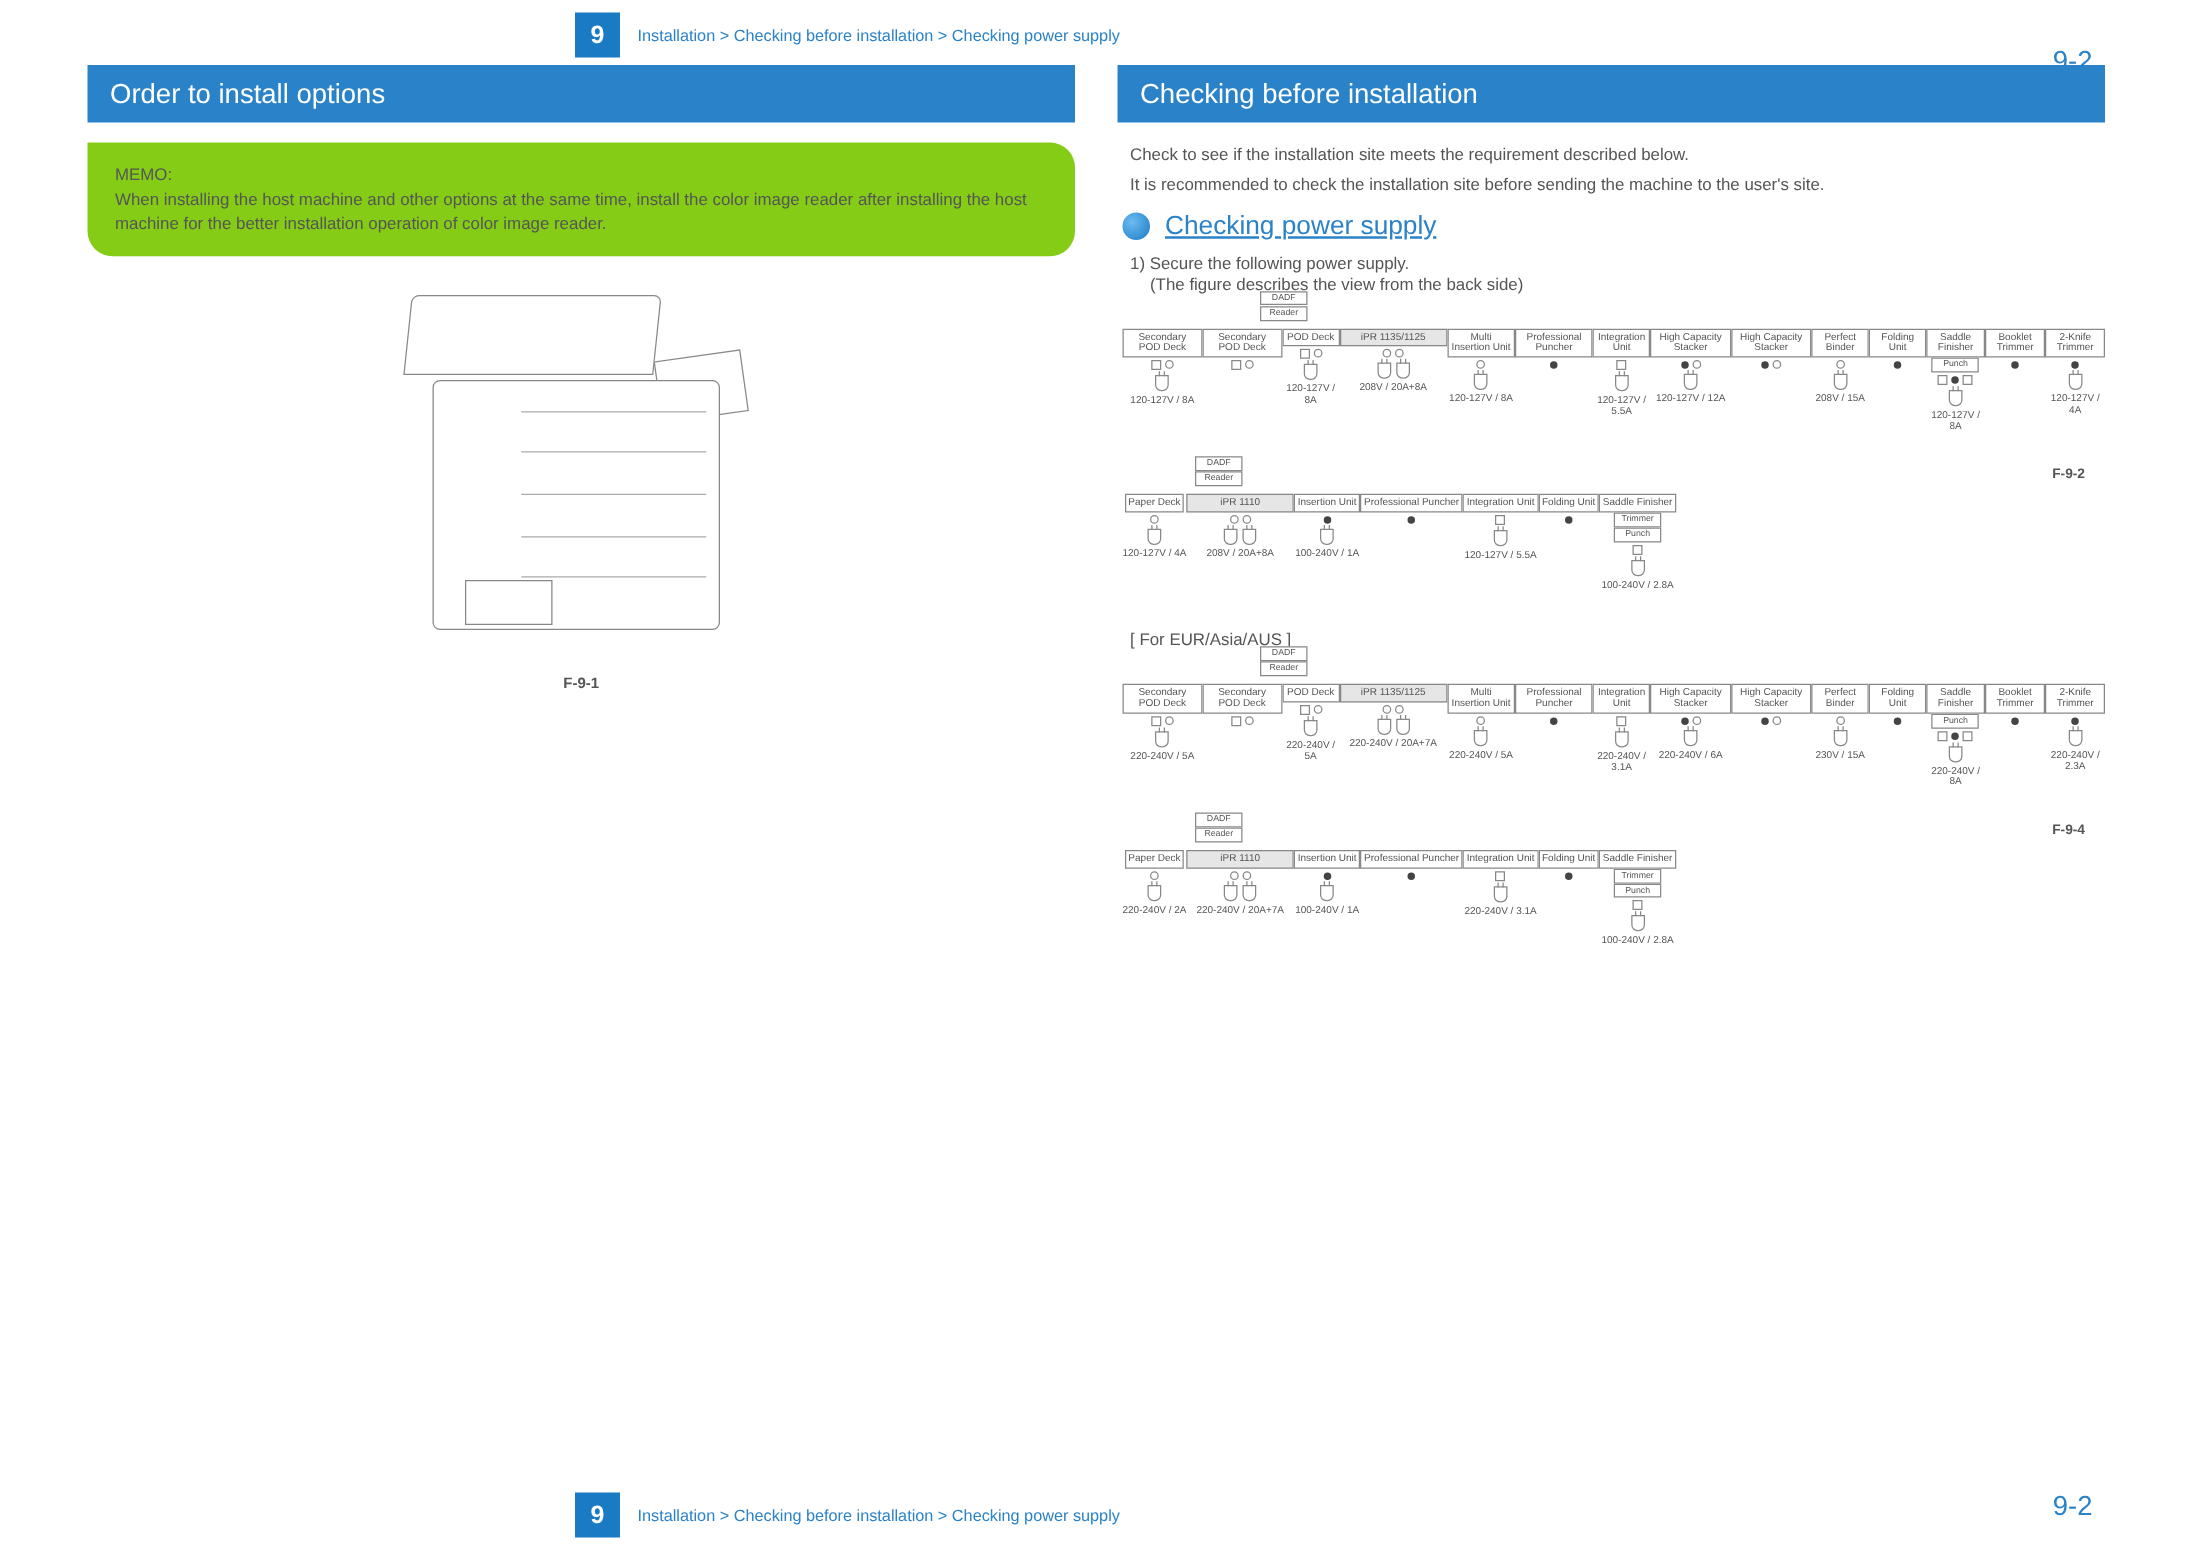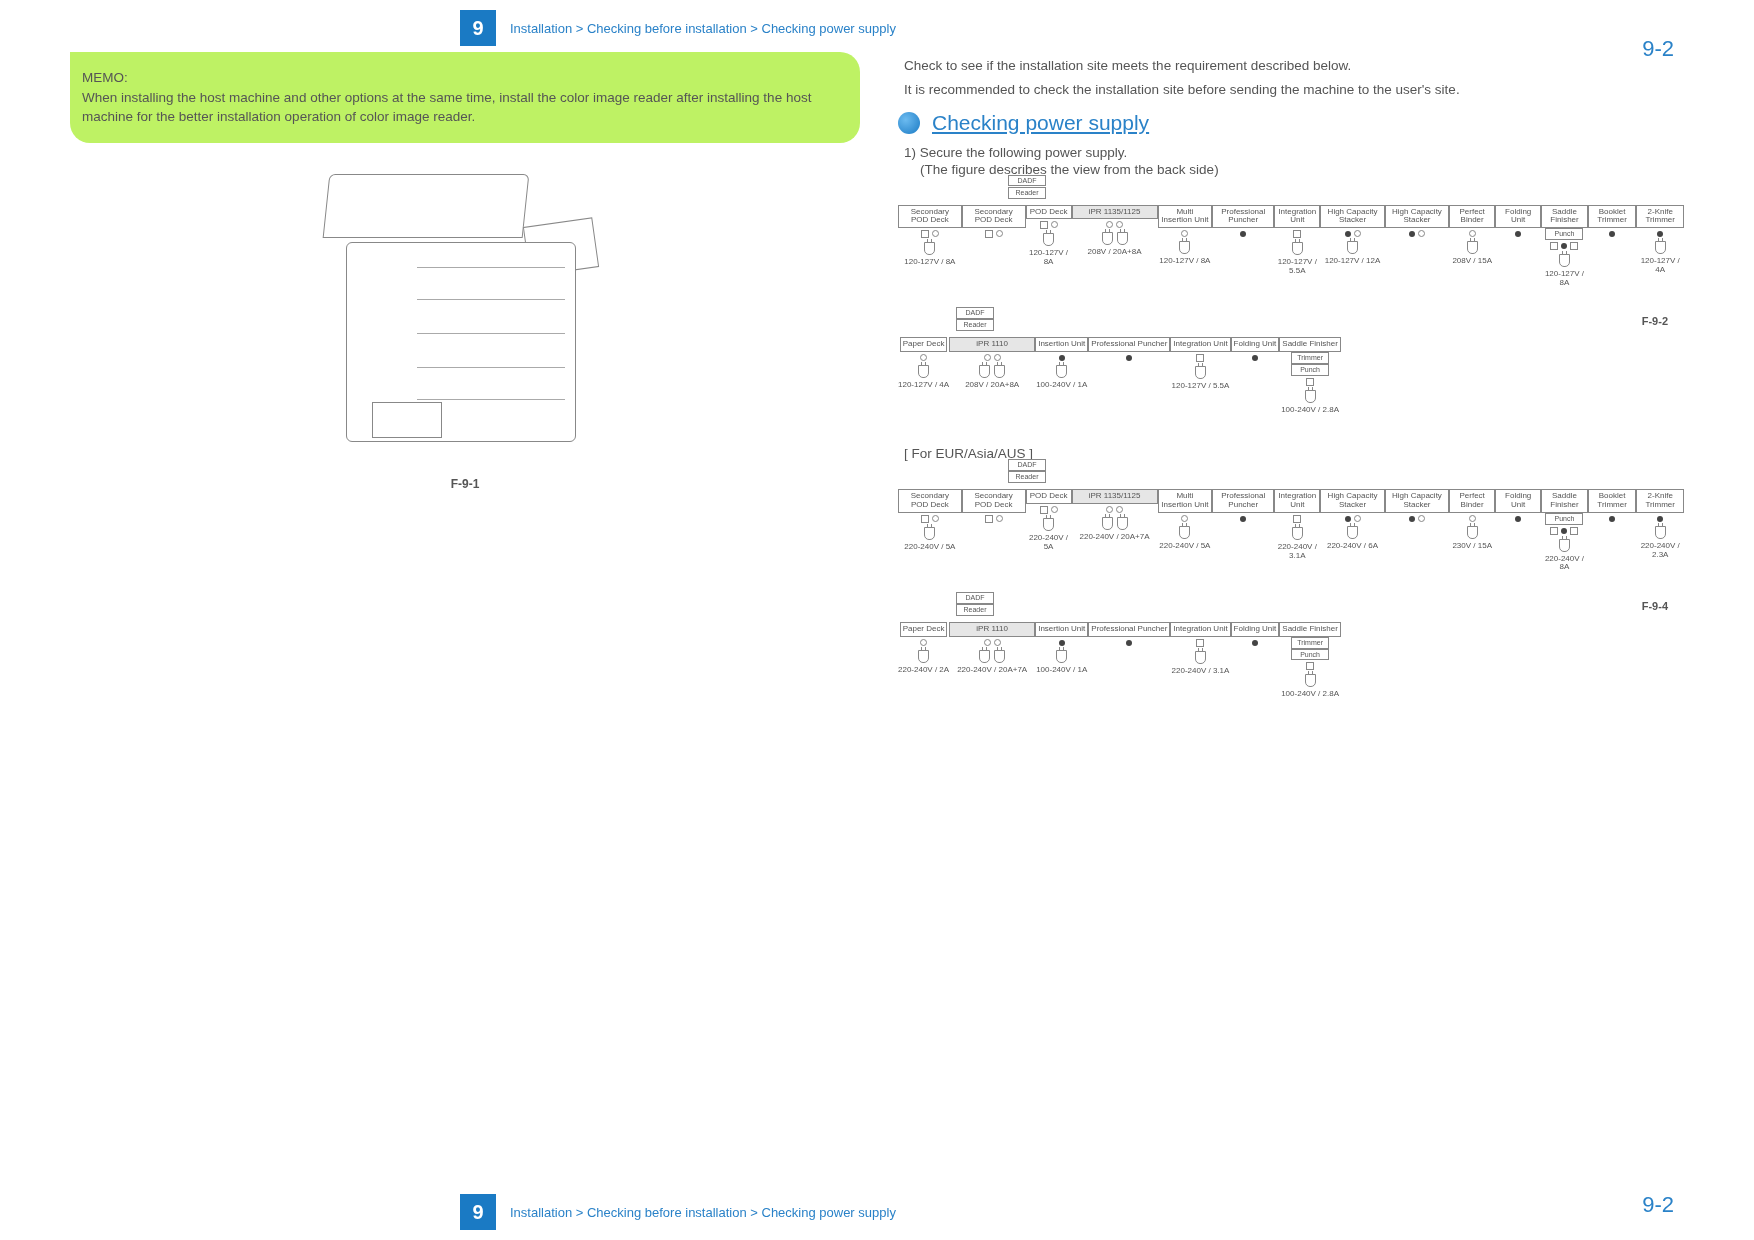--- a/index.html
+++ b/index.html
@@ -47,23 +47,23 @@
   }
   .col { flex: 1; }
   .section-bar {
     background: #2a82c8;
     color: #fff;
     font-size: 22px;
     padding: 10px 18px;
     margin-bottom: 16px;
   }
   .memo-box {
-    background: #bef264;
+    background: #84cc16;
     border-radius: 0 20px 20px 20px;
-    padding: 16px 12px;
+    padding: 16px 22px;
     color: #555;
     line-height: 1.45;
     font-size: 13.5px;
   }
   .para {
     font-size: 13.5px;
     color: #555;
     margin: 4px 0 4px 10px;
     line-height: 1.5;
   }
@@ -225,20 +225,21 @@
 
   <div class="crumb-bar">
     <div class="crumb-num">9</div>
     <div class="crumb-text">Installation &gt; Checking before installation &gt; Checking power supply</div>
   </div>
   <div class="page-num-top">9-2</div>
 
   <div class="cols">
 
     <div class="col">
+      <div class="section-bar">Order to install options</div>
 
       <div class="memo-box">
         <div>MEMO:</div>
         <div>When installing the host machine and other options at the same time, install the color image reader after installing the host machine for the better installation operation of color image reader.</div>
       </div>
 
       <div class="machine-fig">
         <div class="machine-top"></div>
         <div class="machine-screen"></div>
         <div class="machine-body">
@@ -247,20 +248,21 @@
           <div class="machine-line" style="top:90px;"></div>
           <div class="machine-line" style="top:124px;"></div>
           <div class="machine-line" style="top:156px;"></div>
         </div>
         <div class="machine-tray"></div>
       </div>
       <div class="fig-cap">F-9-1</div>
     </div>
 
     <div class="col">
+      <div class="section-bar">Checking before installation</div>
       <div class="para">Check to see if the installation site meets the requirement described below.</div>
       <div class="para">It is recommended to check the installation site before sending the machine to the user's site.</div>
 
       <div class="sub-heading">
         <div class="dot-icon"></div>
         <div class="sub-heading-text">Checking power supply</div>
       </div>
 
       <div class="step">1) Secure the following power supply.</div>
       <div class="step-sub">(The figure describes the view from the back side)</div>

